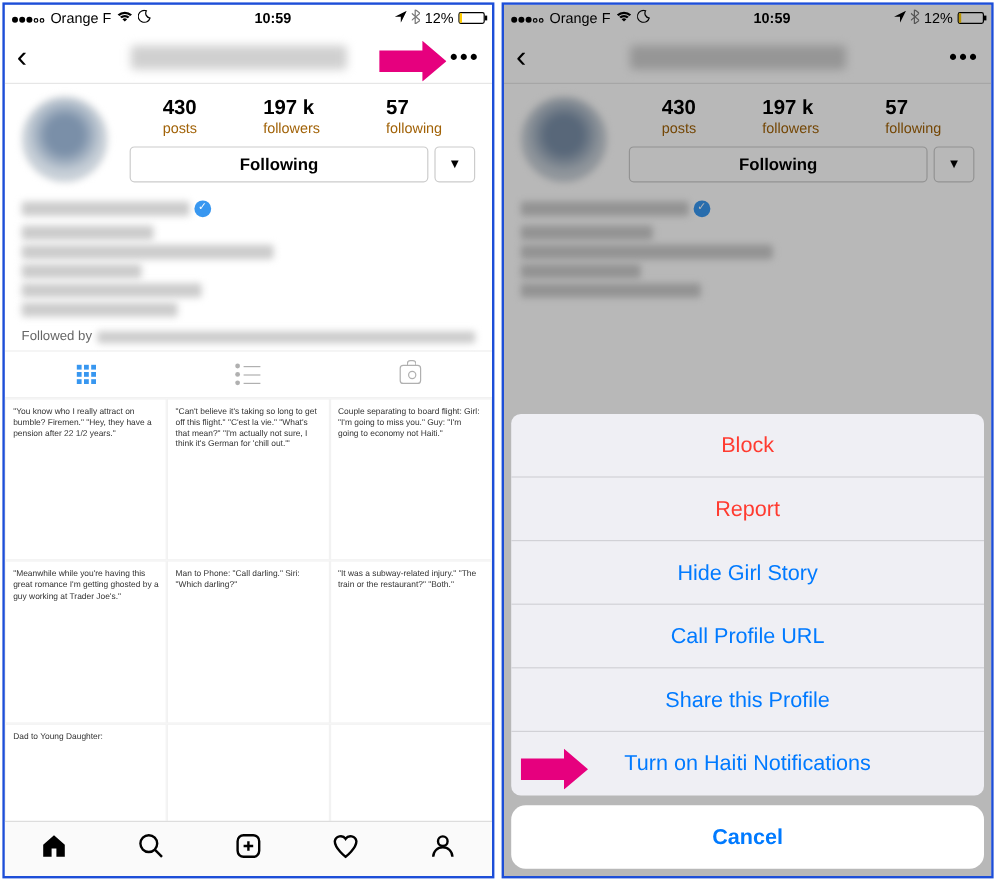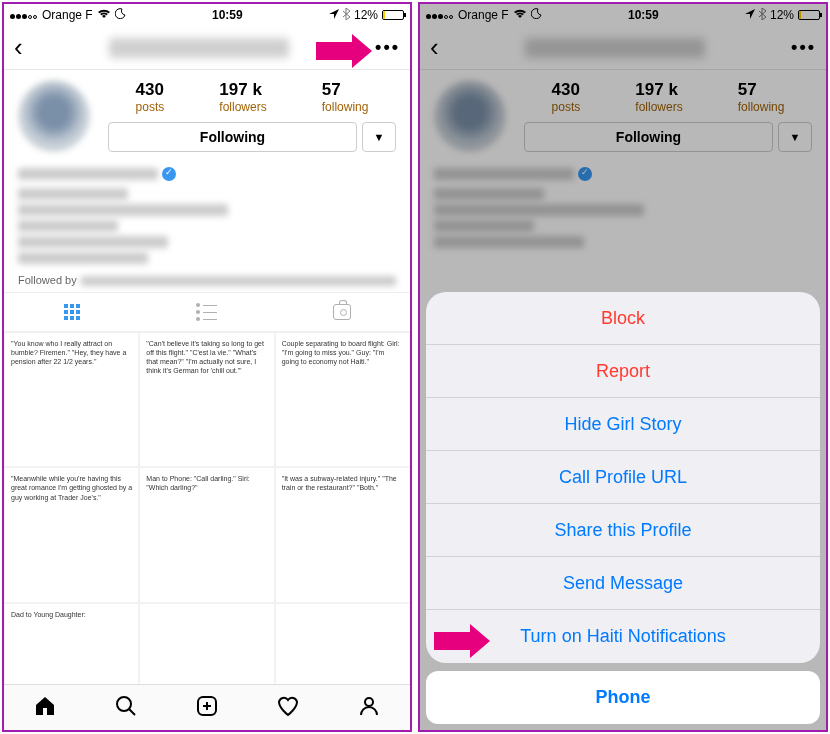--- a/index.html
+++ b/index.html
@@ -1,18 +1,18 @@
 <!DOCTYPE html>
 <html><head>
 <meta charset="utf-8">
 <style>
   * { box-sizing: border-box; margin: 0; padding: 0; }
   body { background: #fff; font-family: -apple-system, "Helvetica Neue", Arial, sans-serif; }
   .canvas { width: 830px; height: 734px; display: flex; gap: 6px; padding: 2px; }
-  .phone { flex: 1; border: 2px solid #a21caf; background: #fff; position: relative; overflow: hidden; }
+  .phone { flex: 1; border: 2px solid #1d4ed8; background: #fff; position: relative; overflow: hidden; }
   .dimmed::before { content:""; position:absolute; inset:0; background:rgba(0,0,0,0.28); z-index:5; }
 
   
   .status { height: 22px; display:flex; align-items:center; justify-content:space-between; padding:0 6px; font-size:12px; font-weight:500; }
   .status-left,.status-right{display:flex;align-items:center;gap:4px;}
   .dots span{width:5px;height:5px;border-radius:50%;background:#000;display:inline-block;margin-right:1px;}
   .dots span.hollow{background:transparent;border:1px solid #000;width:4px;height:4px;}
   .battery{width:22px;height:10px;border:1px solid #000;border-radius:2px;position:relative;}
   .battery::after{content:"";position:absolute;right:-3px;top:2px;width:2px;height:4px;background:#000;}
   .battery-fill{height:100%;background:#ffcc00;}
@@ -64,21 +64,21 @@
   
   .tabbar{position:absolute;bottom:0;left:0;right:0;height:46px;border-top:1px solid #ddd;display:flex;align-items:center;justify-content:space-around;background:#fafafa;}
   .tb{color:#262626;}
 
   
   .arrow{position:absolute;z-index:20;}
   .arrow svg{display:block;}
 
   
   .sheet{position:absolute;bottom:6px;left:6px;right:6px;z-index:10;}
-  .sheet-group{background:#efeff4;border-radius:20px;overflow:hidden;margin-bottom:8px;margin-top:12px;}
+  .sheet-group{background:#efeff4;border-radius:8px;overflow:hidden;margin-bottom:8px;margin-top:12px;}
   .sheet-item{height:53px;display:flex;align-items:center;justify-content:center;font-size:18px;border-bottom:0.5px solid #d1d1d6;}
   .sheet-item:last-child{border-bottom:none;}
   .sheet-item.blue{color:#007aff;}
   .sheet-item.red{color:#ff3b30;}
   .sheet-cancel{background:#fff;border-radius:12px;height:53px;display:flex;align-items:center;justify-content:center;font-size:18px;font-weight:600;color:#007aff;}
 </style>
 </head>
 <body>
 
 <div class="canvas">
@@ -331,25 +331,22 @@
         <div class="sheet-item blue">
             <span>Hide Girl Story</span>
           </div>
         <div class="sheet-item blue">
             <span>Call Profile URL</span>
           </div>
         <div class="sheet-item blue">
             <span>Share this Profile</span>
           </div>
         <div class="sheet-item blue">
-            <span>Send Message</span>
-          </div>
-        <div class="sheet-item blue">
             <span>Turn on Haiti Notifications</span>
           </div>
       </div>
       <div class="sheet-cancel">
-          <span>Phone</span>
+          <span>Cancel</span>
         </div>
     </div>
   </div>
 
 </div>
 
 </body></html>

